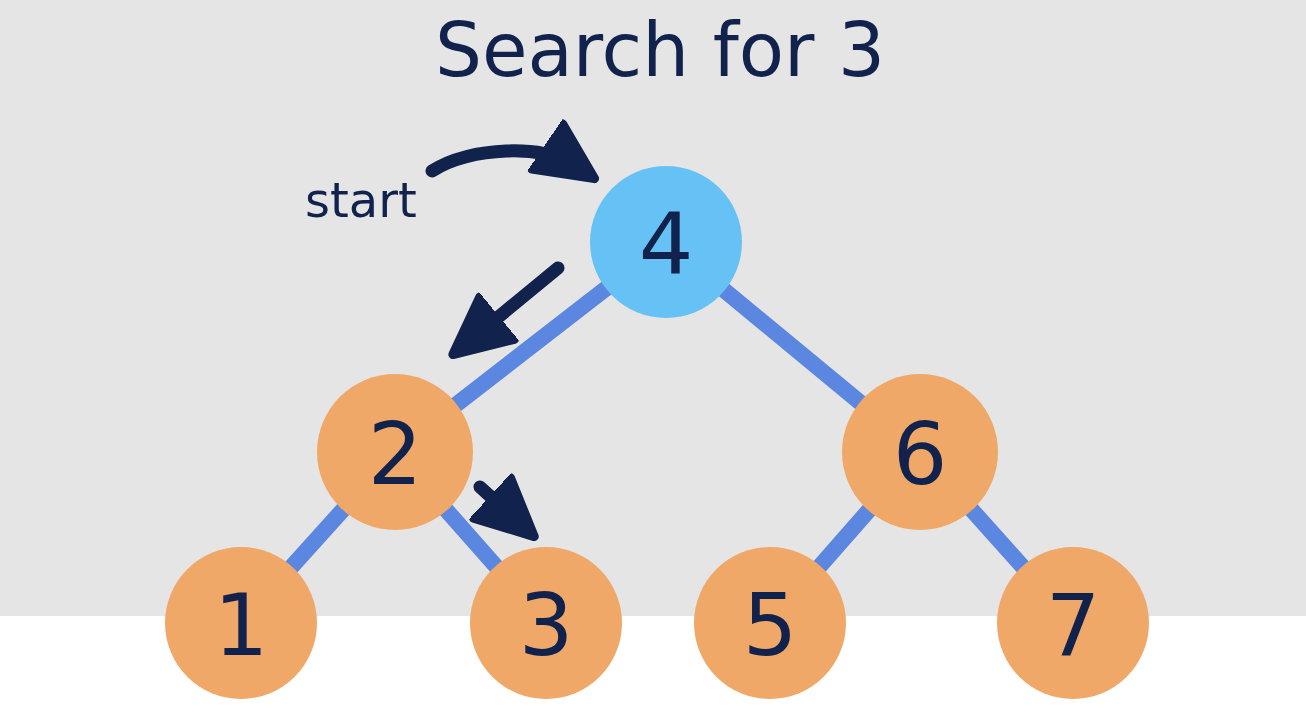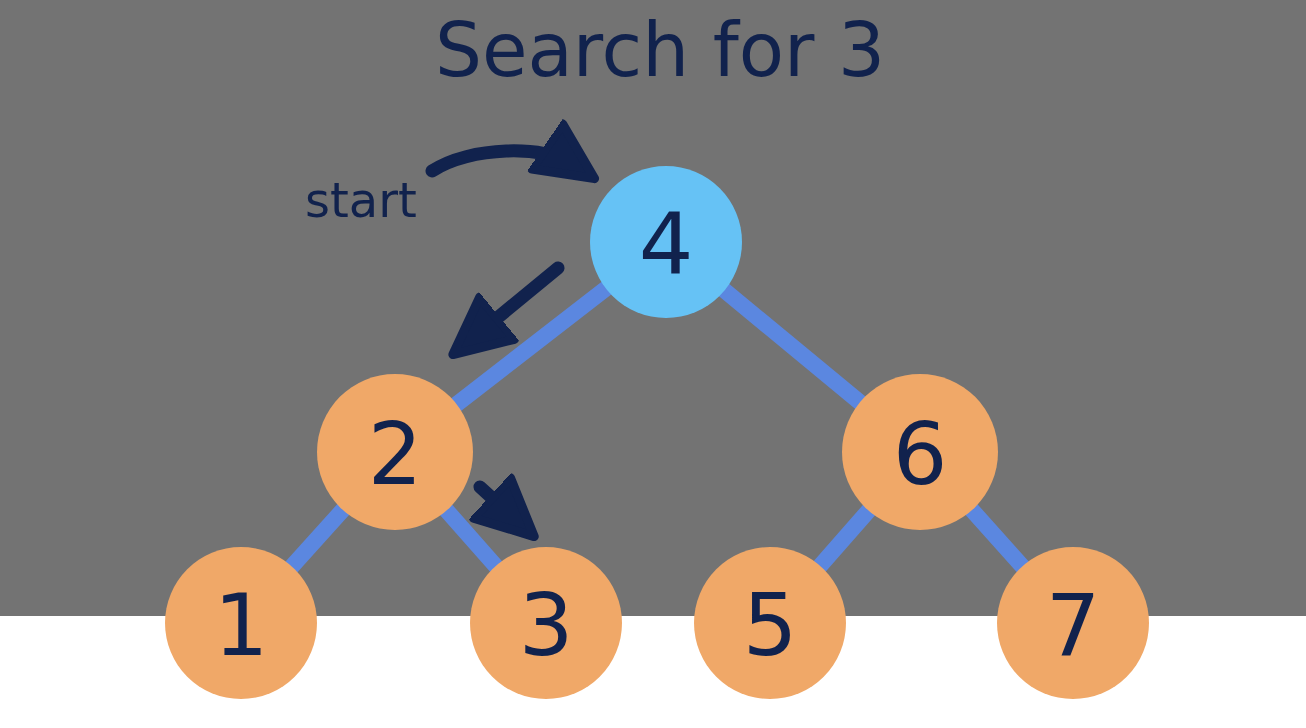--- a/index.html
+++ b/index.html
@@ -10,21 +10,21 @@
   body {
     width: 1306px;
     height: 728px;
     overflow: hidden;
     font-family: "DejaVu Sans", "Liberation Sans", sans-serif;
   }
   #stage {
     position: relative;
     width: 1306px;
     height: 616px;
-    background: #737373;
+    background: #e5e5e5;
   }
   #tree-svg {
     position: absolute;
     inset: 0;
     width: 1306px;
     height: 728px;
     display: block;
   }
   .node-label {
     font-family: "DejaVu Sans", "Liberation Sans", sans-serif;

